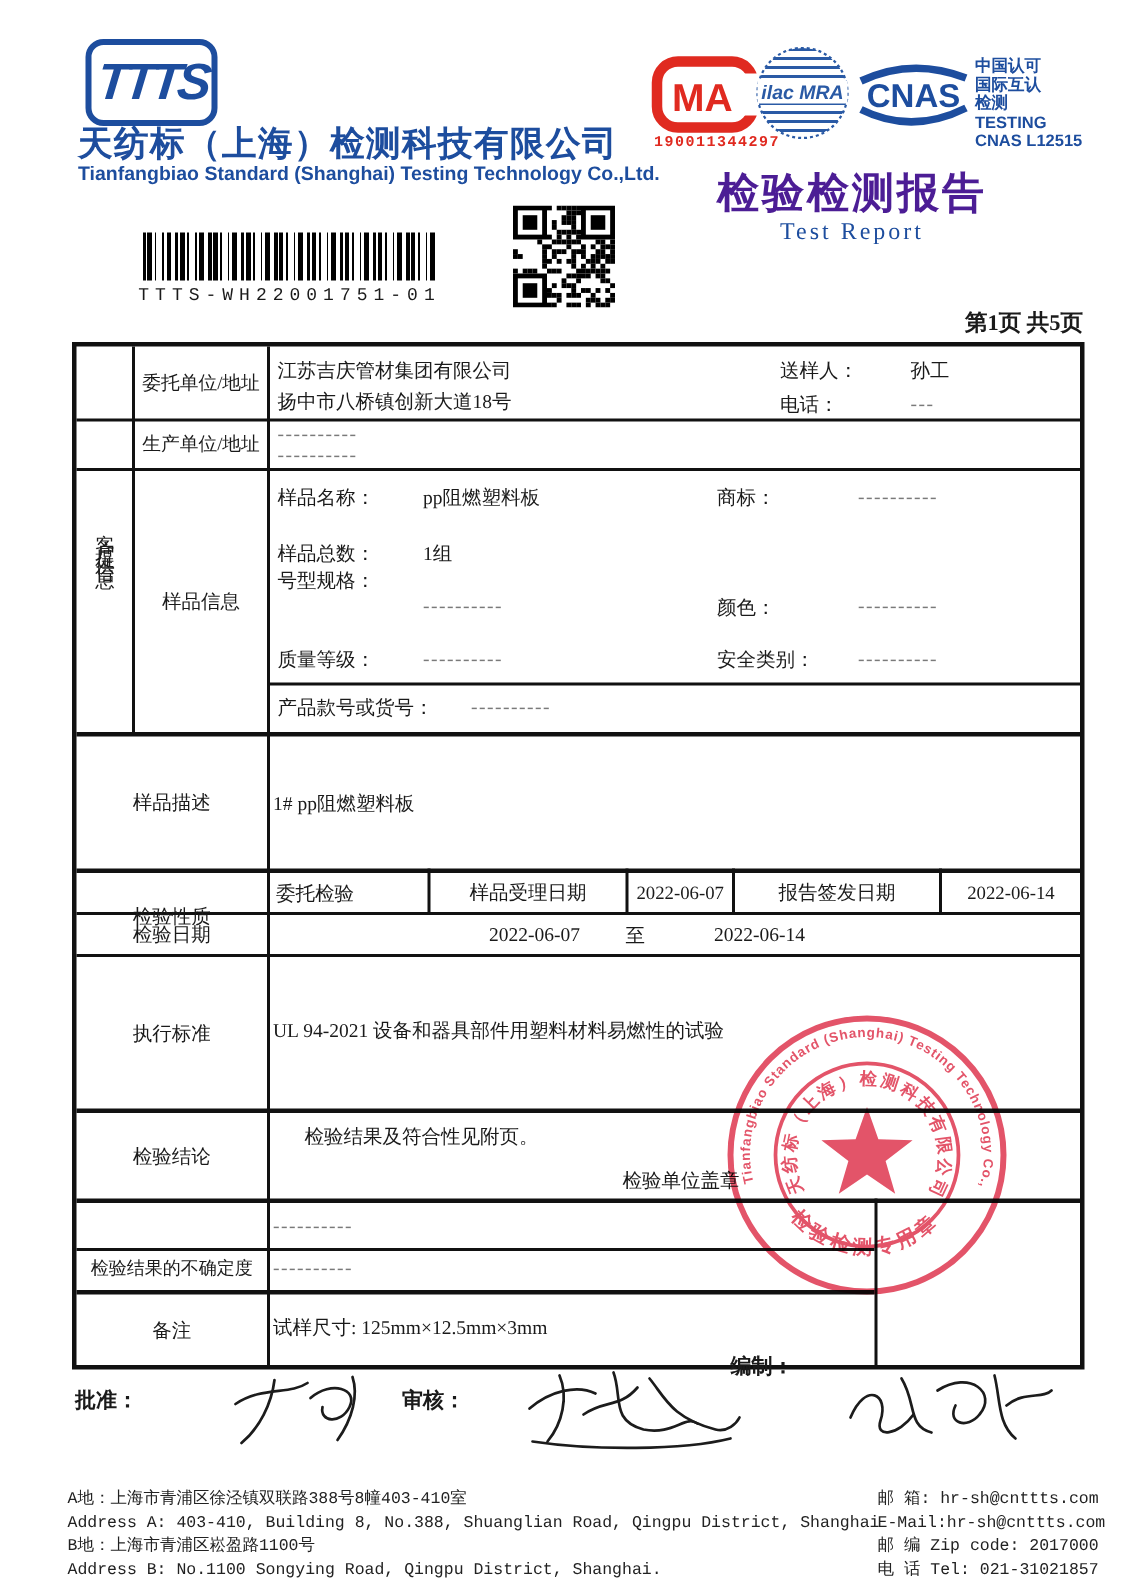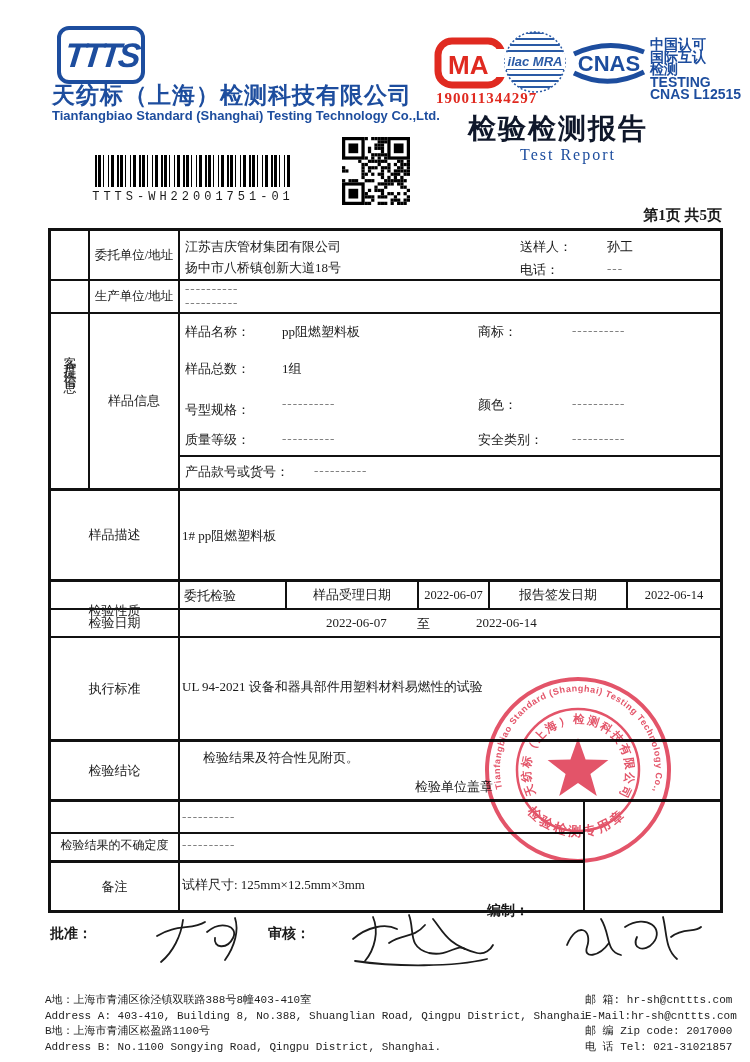--- a/index.html
+++ b/index.html
@@ -12,26 +12,26 @@
   .dash{color:#7a7a7a;letter-spacing:1px;}
   
   .logo-box{left:57px;top:26px;width:80px;height:50px;border:4px solid #1d4d9e;border-radius:12px;
     display:flex;align-items:center;justify-content:center;}
   .logo-ttts{font-family:"Liberation Sans",sans-serif;font-weight:bold;font-style:italic;
     font-size:34px;color:#1d4d9e;letter-spacing:-3px;transform:skewX(-6deg);}
   .company-cn{left:52px;top:80px;font-size:23px;font-weight:bold;color:#1d4d9e;
     font-family:"Liberation Sans",sans-serif;letter-spacing:1px;white-space:nowrap;}
   .company-en{left:52px;top:108px;font-size:13px;font-weight:bold;color:#1d4d9e;
     font-family:"Liberation Sans",sans-serif;white-space:nowrap;}
-  .cma-num{left:436px;top:90px;font-size:15px;color:#e02a20;font-family:Liberation Serif, serif;
+  .cma-num{left:436px;top:90px;font-size:10px;color:#e02a20;font-family:Liberation Mono, monospace;
     font-weight:bold;letter-spacing:1px;}
-  .accred{left:650px;top:38px;font-size:14px;line-height:12.5px;color:#1d4d9e;
+  .accred{left:650px;top:38px;font-size:11px;line-height:12.5px;color:#1d4d9e;
     font-family:"Liberation Sans",sans-serif;font-weight:bold;}
-  .report-title{left:468px;top:110px;width:200px;font-size:28px;font-weight:bold;
-    color:#0f172a;letter-spacing:2px;white-space:nowrap;}
+  .report-title{left:468px;top:110px;width:200px;text-align:center;font-size:28px;font-weight:bold;
+    color:#4c1d95;letter-spacing:2px;white-space:nowrap;}
   .report-sub{left:468px;top:146px;width:200px;text-align:center;font-size:16px;color:#1d4d9e;
     letter-spacing:2px;}
   .barcode{left:95px;top:155px;width:196px;height:32px;
     background:repeating-linear-gradient(90deg,#000 0 2px,#fff 2px 3px,#000 3px 6px,#fff 6px 8px,
     #000 8px 9px,#fff 9px 13px,#000 13px 14px,#fff 14px 16px,#000 16px 19px,#fff 19px 22px);}
   .barcode-text{left:85px;top:190px;width:216px;text-align:center;font-family:"Liberation Mono","DejaVu Sans Mono",monospace;
     font-size:12px;letter-spacing:4px;white-space:nowrap;}
   .qr{left:342px;top:137px;width:68px;height:68px;}
   .page-info{left:560px;top:206px;width:162px;text-align:right;font-size:15px;font-weight:bold;}
   
@@ -289,21 +289,21 @@
   <div class="txt dash" style="left:134px;top:50px;">----------</div>
   <div class="txt dash" style="left:134px;top:64px;">----------</div>
 
   <div class="cell" style="left:39px;top:83px;width:88px;height:174px;">样品信息</div>
   <div class="txt" style="left:134px;top:92px;">样品名称：</div>
   <div class="txt" style="left:231px;top:92px;">pp阻燃塑料板</div>
   <div class="txt" style="left:427px;top:92px;">商标：</div>
   <div class="txt dash" style="left:521px;top:92px;">----------</div>
   <div class="txt" style="left:134px;top:129px;">样品总数：</div>
   <div class="txt" style="left:231px;top:129px;">1组</div>
-  <div class="txt" style="left:134px;top:170px;">号型规格：</div>
+  <div class="txt" style="left:134px;top:147px;">号型规格：</div>
   <div class="txt dash" style="left:231px;top:165px;">----------</div>
   <div class="txt" style="left:427px;top:165px;">颜色：</div>
   <div class="txt dash" style="left:521px;top:165px;">----------</div>
   <div class="txt" style="left:134px;top:200px;">质量等级：</div>
   <div class="txt dash" style="left:231px;top:200px;">----------</div>
   <div class="txt" style="left:427px;top:200px;">安全类别：</div>
   <div class="txt dash" style="left:521px;top:200px;">----------</div>
   <div class="txt" style="left:134px;top:232px;">产品款号或货号：</div>
   <div class="txt dash" style="left:263px;top:232px;">----------</div>
 

